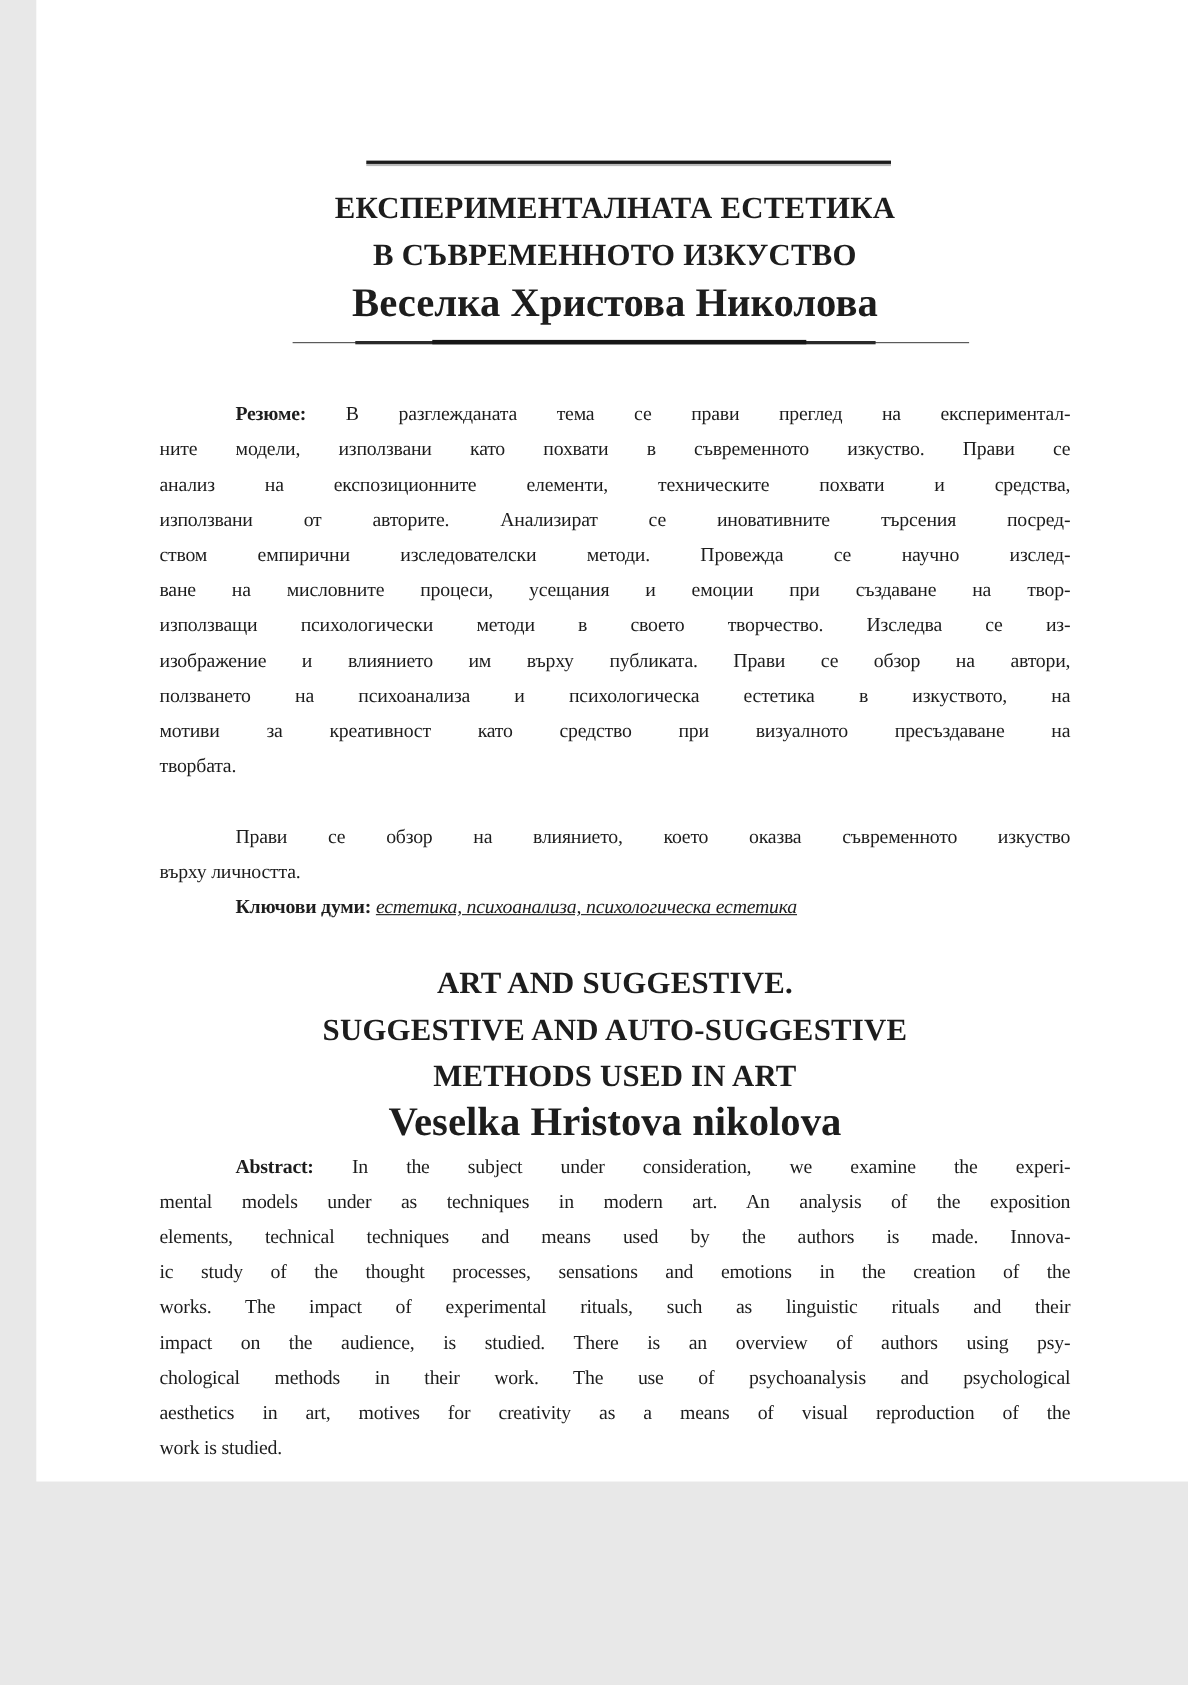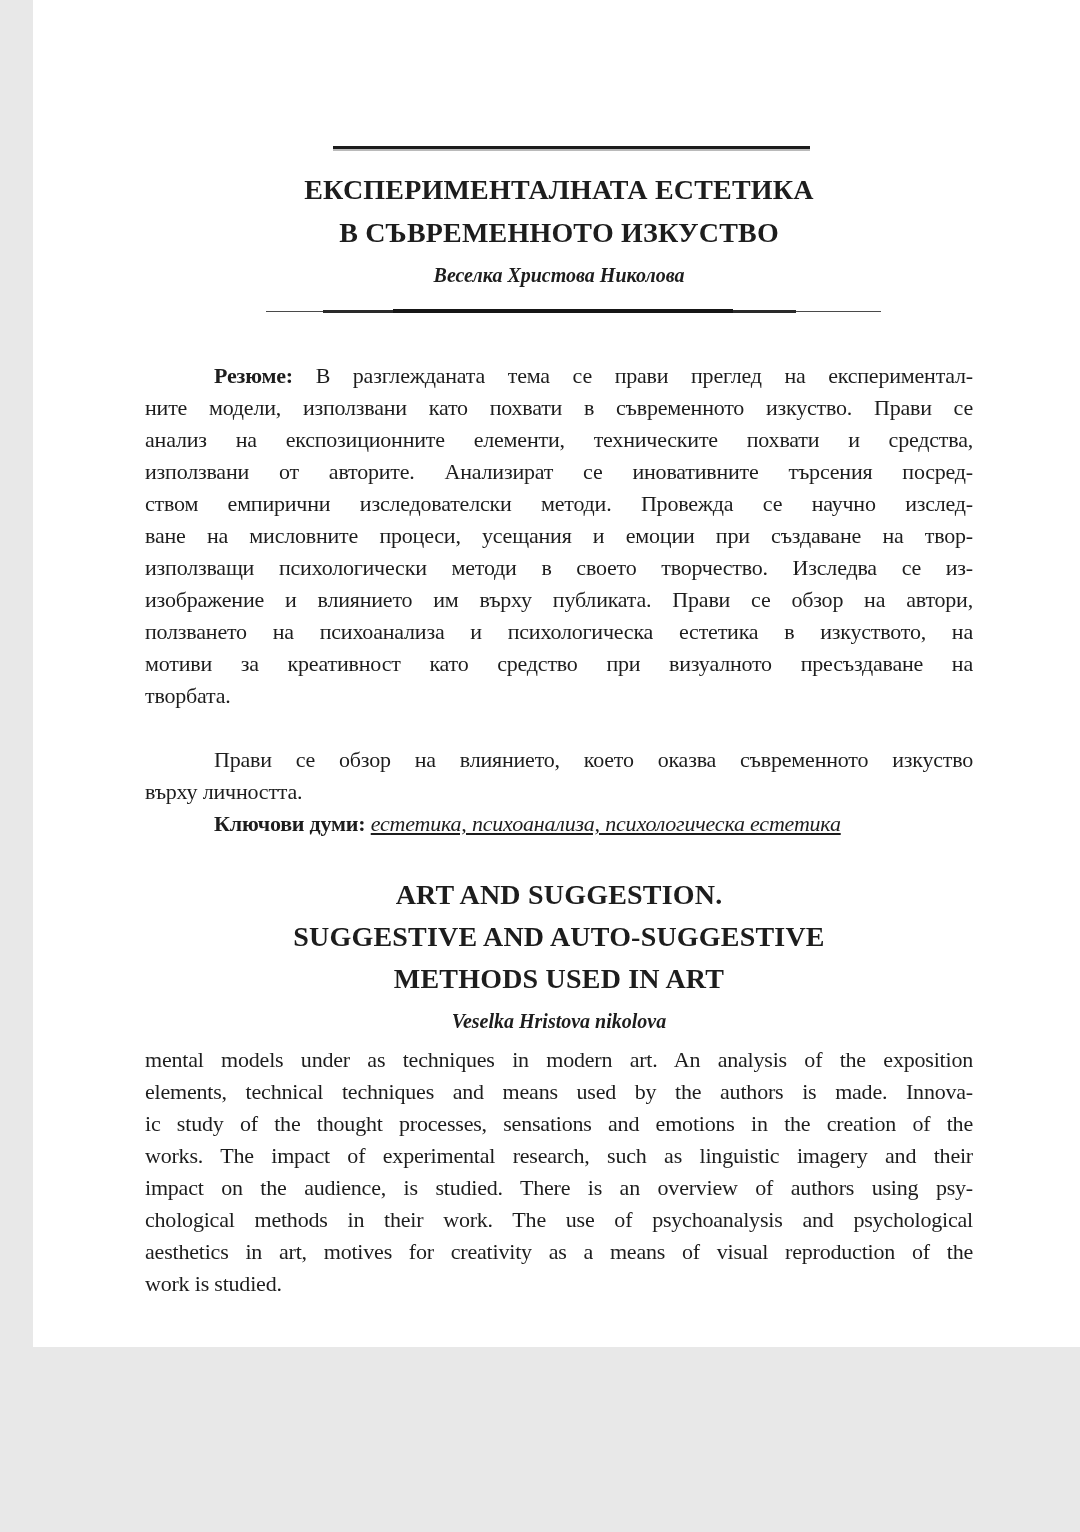--- a/index.html
+++ b/index.html
@@ -17,33 +17,33 @@
     position:absolute; left:300px; top:146px; width:477px; height:3px;
     background:#1c1c1c; box-shadow:0 2px 0 rgba(130,130,130,.55);
   }
   .rule-bottom-thin  { position:absolute; left:233px; top:311px; width:615px; height:1px; background:#4a4a4a; }
   .rule-bottom-mid   { position:absolute; left:290px; top:310px; width:473px; height:3px; background:#2a2a2a; }
   .rule-bottom-thick { position:absolute; left:360px; top:309px; width:340px; height:4px; background:#161616; }
 
   
   .head-block { position:absolute; left:112px; width:828px; text-align:center; }
   .h-line   { font-size:28px; font-weight:bold; line-height:43px; letter-spacing:.2px; }
-  .h-author { font-size:20px; font-weight:bold; font-style:italic; line-height:43px; }
+  .h-author { font-size:37px; font-weight:bold; line-height:43px; }
   #bg-header { top:168px; }
   #en-header { top:874px; }
   #en-header .h-line, #en-header .h-author { line-height:42px; }
 
   
   .body-block { position:absolute; left:112px; width:828px; }
   #bg-abstract    { top:360px; }
   #bg-abstract-p2 { top:744px; }
   #bg-keywords    { top:808px; }
   #en-abstract    { top:1044px; }
   .line {
-    font-size:22px; line-height:32px;
+    font-size:18px; line-height:32px;
     text-align:justify; letter-spacing:-0.2px;
   }
   .line.jl { text-align-last:justify; }
   .line.indent { text-indent:69px; }
   .b { font-weight:bold; }
   .i { font-style:italic;text-decoration:underline; }
 
   .page-number {
     position:absolute; left:0; top:1388px; width:1080px;
     text-align:right; font-size:27px; line-height:40px;
@@ -81,31 +81,32 @@
     </div>
   <div class="body-block" id="bg-abstract-p2">
       <div class="line jl indent"><span>Прави се обзор на влиянието, което оказва съвременното изкуство</span></div>
       <div class="line"><span>върху личността.</span></div>
     </div>
   <div class="body-block" id="bg-keywords">
       <div class="line indent"><span class="b">Ключови думи: </span><span class="i">естетика, психоанализа, психологическа естетика</span></div>
     </div>
 
   <div class="head-block" id="en-header">
-    <div class="h-line">ART AND SUGGESTION.</div>
+    <div class="h-line">ART AND SUGGESTIVE.</div>
     <div class="h-line">SUGGESTIVE AND AUTO-SUGGESTIVE</div>
     <div class="h-line">METHODS USED IN ART</div>
     <div class="h-author">Veselka Hristova nikolova</div>
   </div>
 
   <div class="body-block" id="en-abstract">
+      <div class="line jl indent"><span class="b">Abstract: </span><span>In the subject under consideration, we examine the experi-</span></div>
       <div class="line jl"><span>mental models under as techniques in modern art. An analysis of the exposition</span></div>
       <div class="line jl"><span>elements, technical techniques and means used by the authors is made. Innova-</span></div>
       <div class="line jl"><span>ic study of the thought processes, sensations and emotions in the creation of the</span></div>
-      <div class="line jl"><span>works. The impact of experimental research, such as linguistic imagery and their</span></div>
+      <div class="line jl"><span>works. The impact of experimental rituals, such as linguistic rituals and their</span></div>
       <div class="line jl"><span>impact on the audience, is studied. There is an overview of authors using psy-</span></div>
       <div class="line jl"><span>chological methods in their work. The use of psychoanalysis and psychological</span></div>
       <div class="line jl"><span>aesthetics in art, motives for creativity as a means of visual reproduction of the</span></div>
       <div class="line"><span>work is studied.</span></div>
     </div>
 
   <div class="page-number">177</div>
 
 </div>
 

